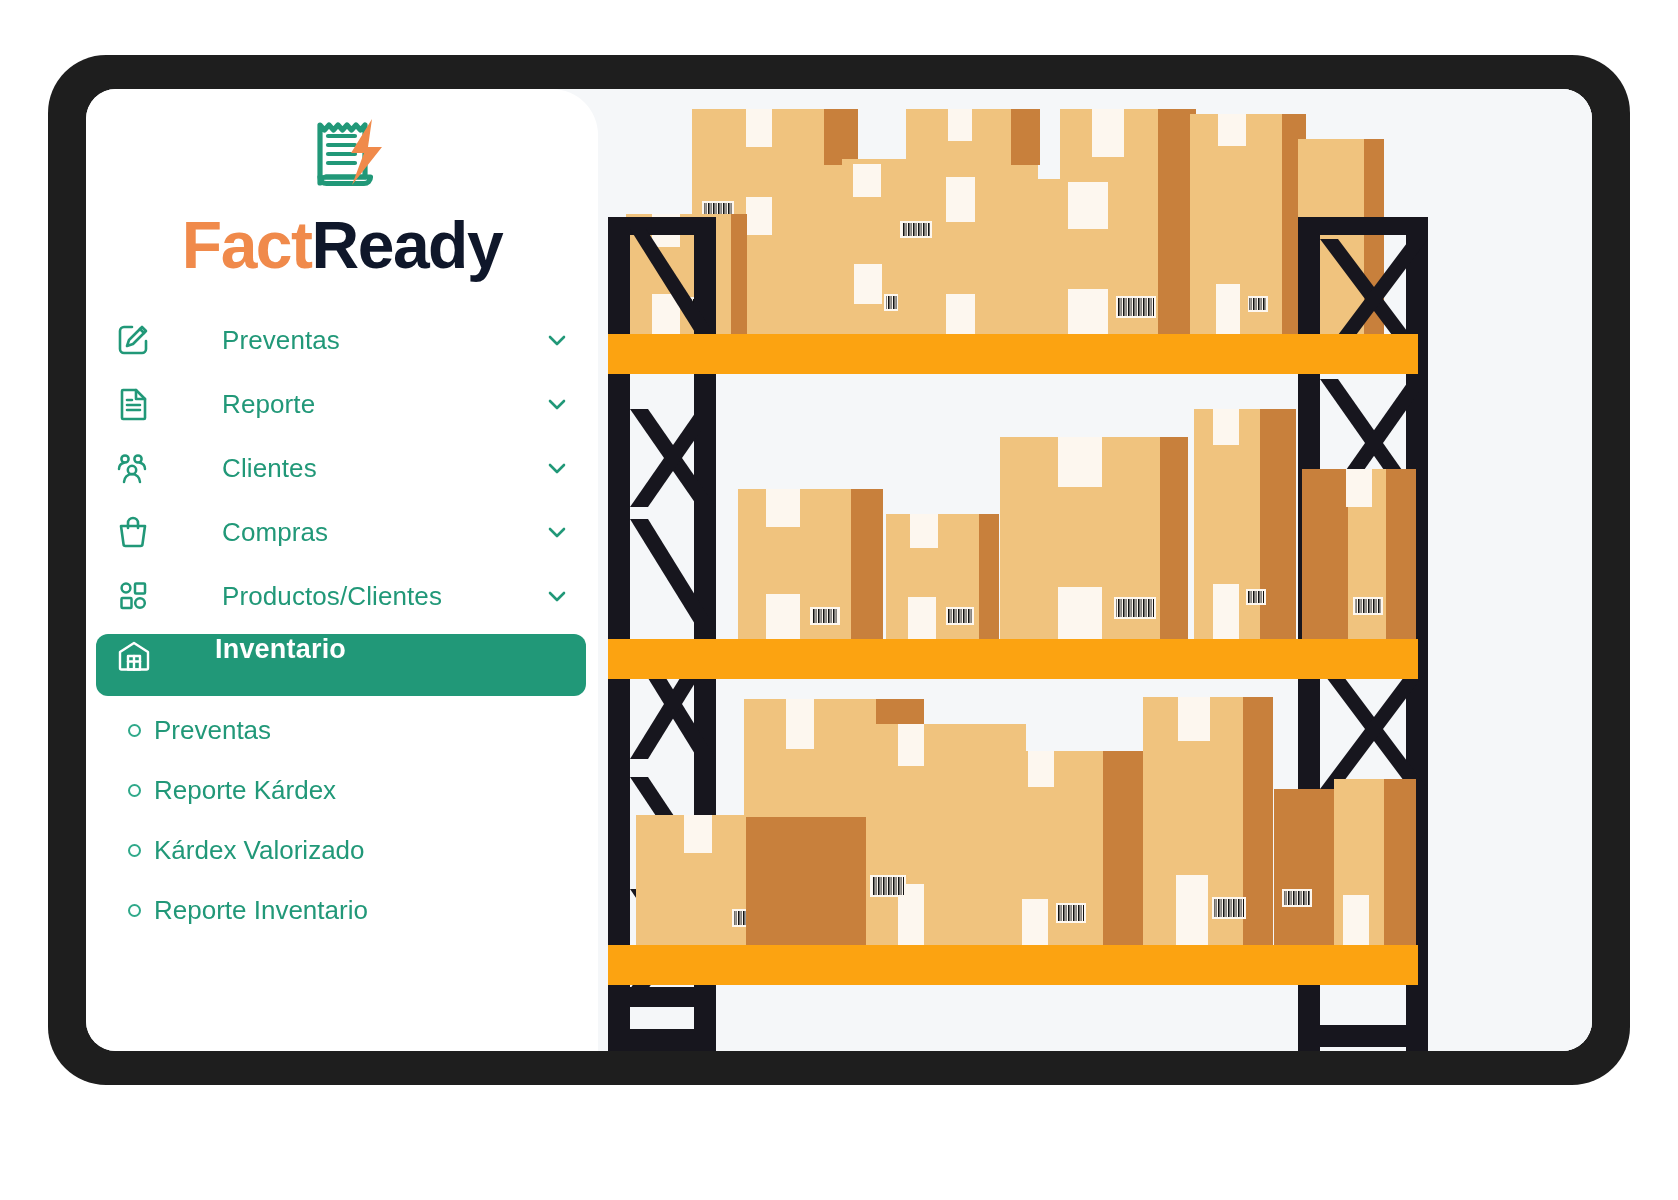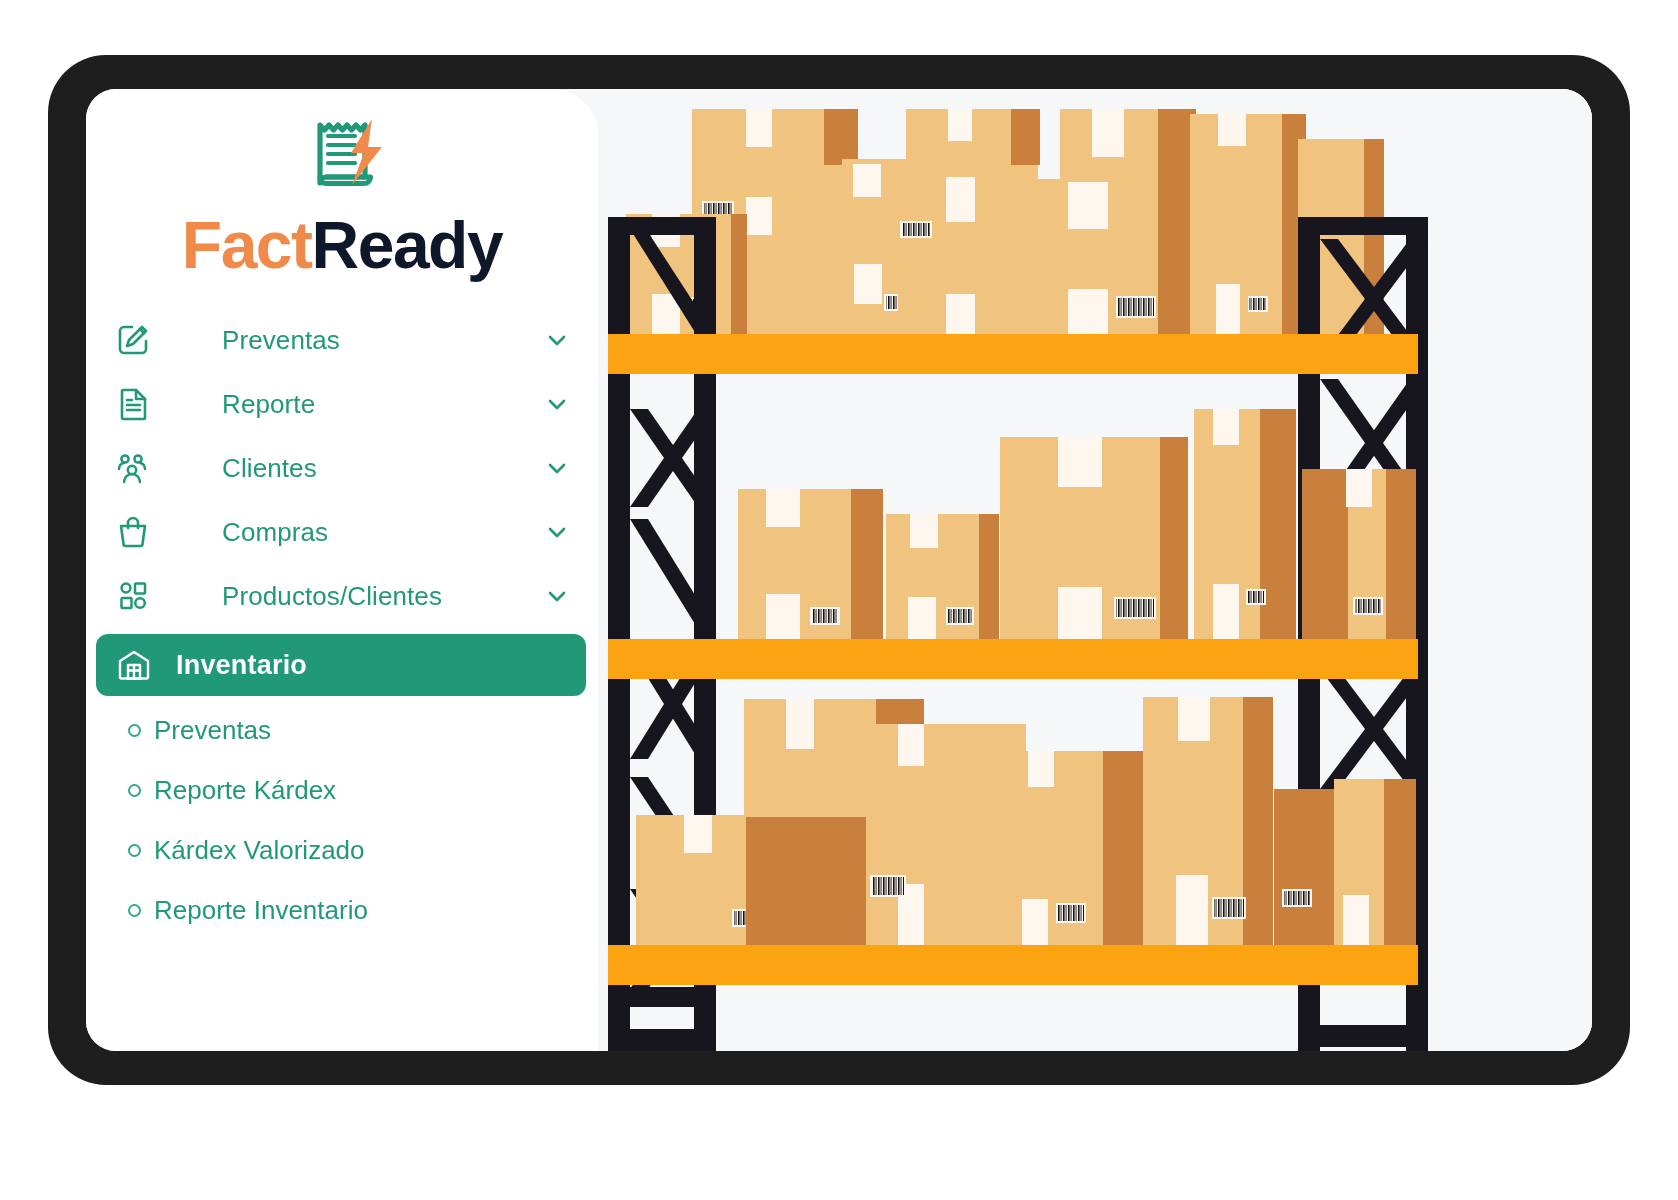--- a/index.html
+++ b/index.html
@@ -79,22 +79,22 @@
   }
   .nav-row .chev { flex: none; width: 26px; height: 26px; }
 
   
   #nav-active {
     margin: 6px 12px 4px 10px;
     height: 62px;
     background: #219878;
     border-radius: 12px;
     display: flex;
-    align-items: center;
     padding: 0 16px;
+    gap: 39px;
   }
   #nav-active .nav-icon {
     width: 44px; height: 44px; flex: none;
     display: flex; align-items: center; justify-content: center;
     margin-right: 20px;
   }
   #nav-active .nav-label {
     font-size: 27px;
     font-weight: bold;
     color: #ffffff;

